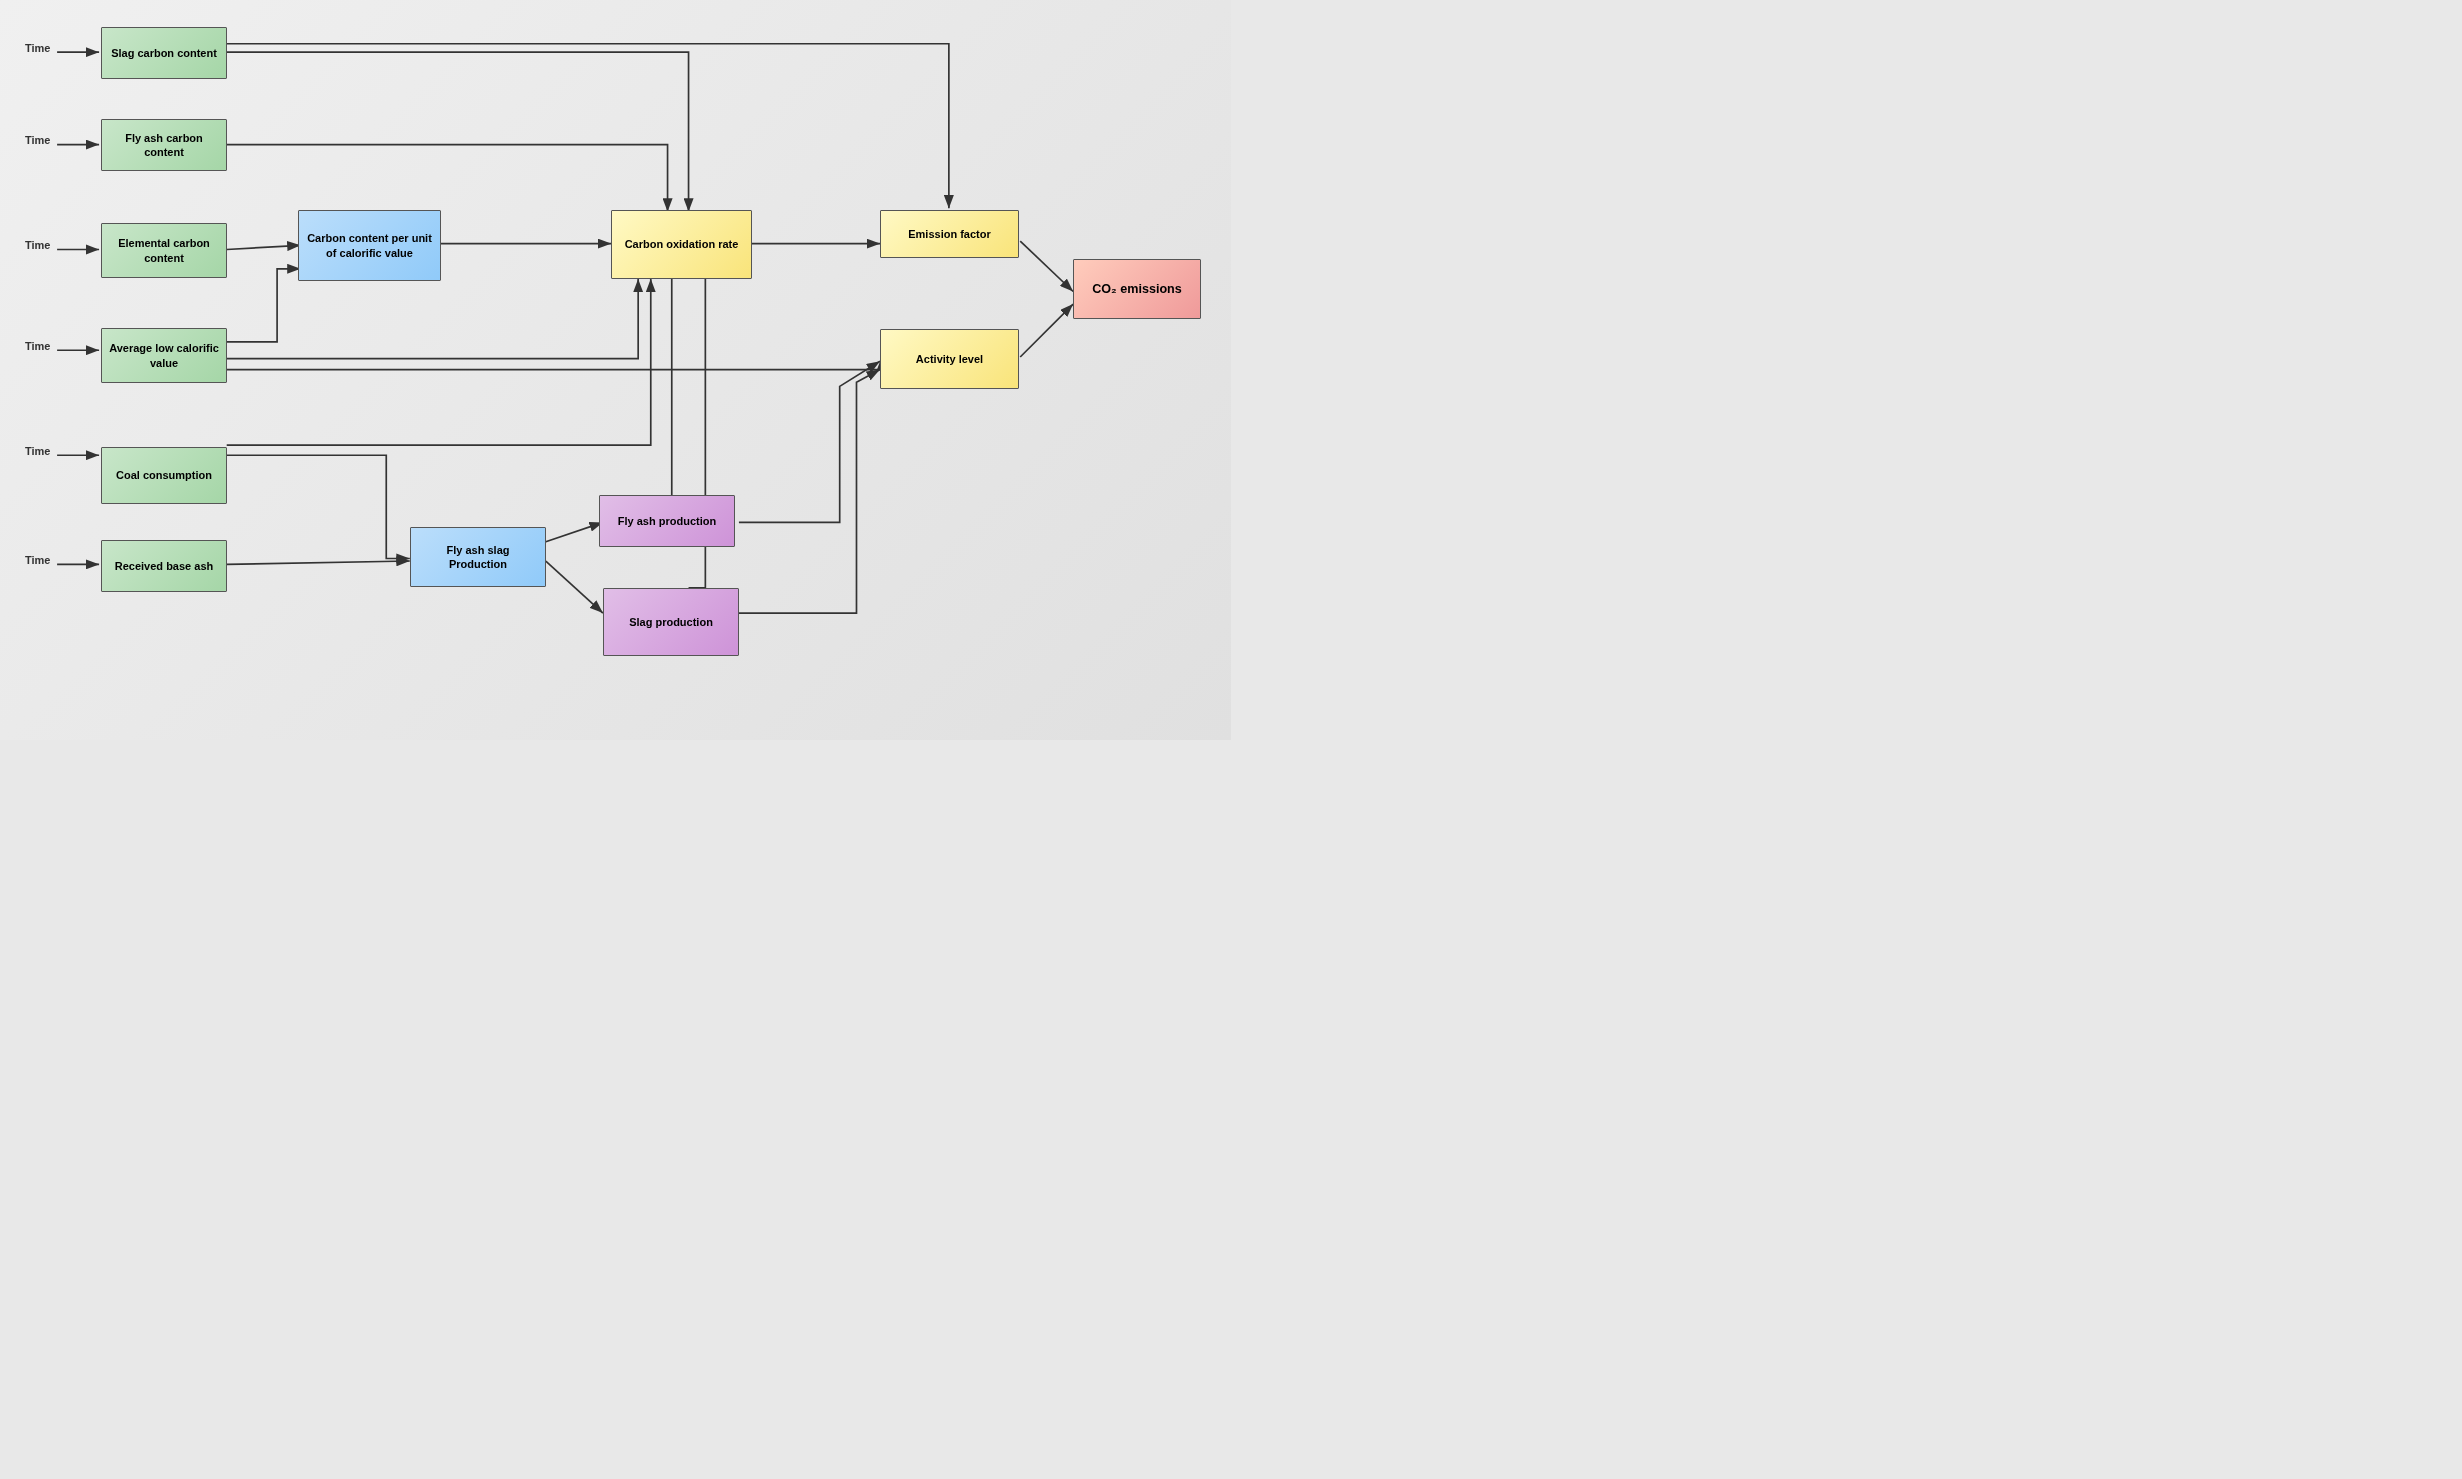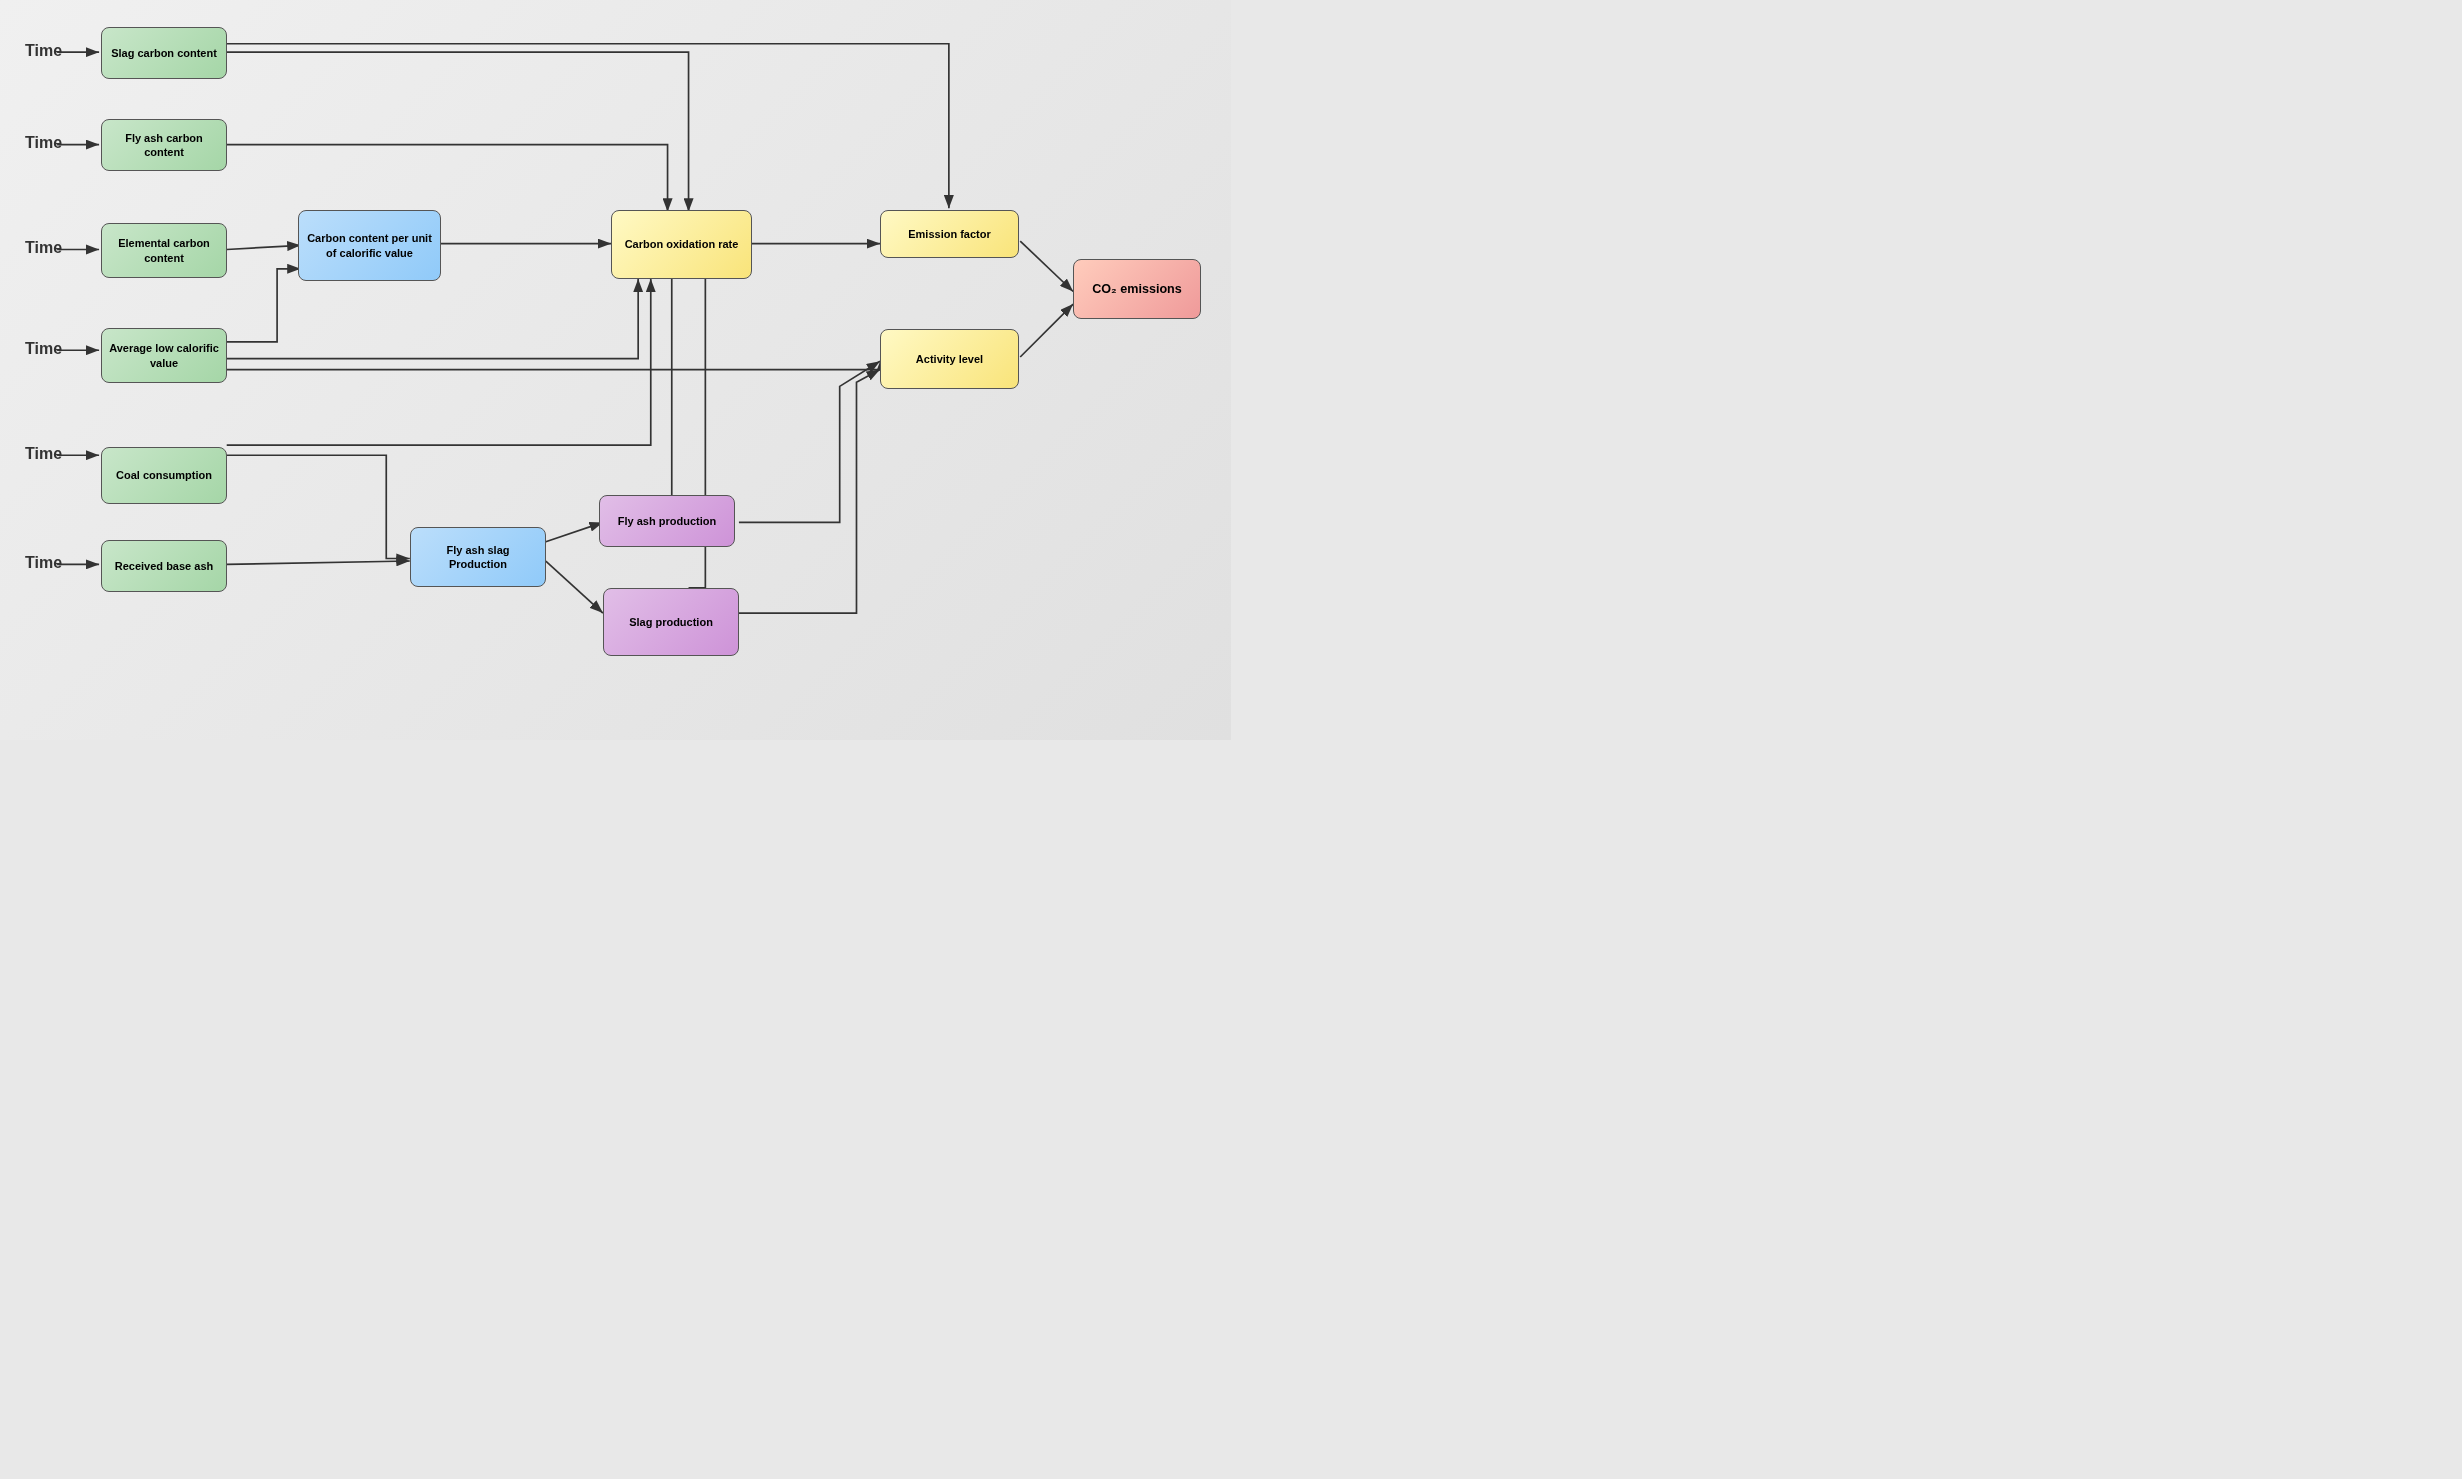--- a/index.html
+++ b/index.html
@@ -12,21 +12,21 @@
     }
     .diagram-container {
       position: relative;
       width: 1231px;
       height: 740px;
       background: linear-gradient(135deg, #f0f0f0 0%, #e0e0e0 100%);
     }
     .node {
       position: absolute;
       border: 1.7px solid #555;
-      border-radius: 8px;
+      border-radius: 1px;
       display: flex;
       align-items: center;
       justify-content: center;
       text-align: center;
       font-size: 11px;
       font-weight: bold;
       line-height: 1.3;
       padding: 5px;
     }
     .node-green {
@@ -39,21 +39,21 @@
       background: linear-gradient(135deg, #fff9c4 0%, #f9e47a 100%);
     }
     .node-purple {
       background: linear-gradient(135deg, #e1bee7 0%, #ce93d8 100%);
     }
     .node-red {
       background: linear-gradient(135deg, #ffccbc 0%, #ef9a9a 100%);
     }
     .time-label {
       position: absolute;
-      font-size: 16px;
+      font-size: 11px;
       font-weight: bold;
       color: #333;
     }
     svg.arrows {
       position: absolute;
       top: 0;
       left: 0;
       width: 1231px;
       height: 740px;
       pointer-events: none;

